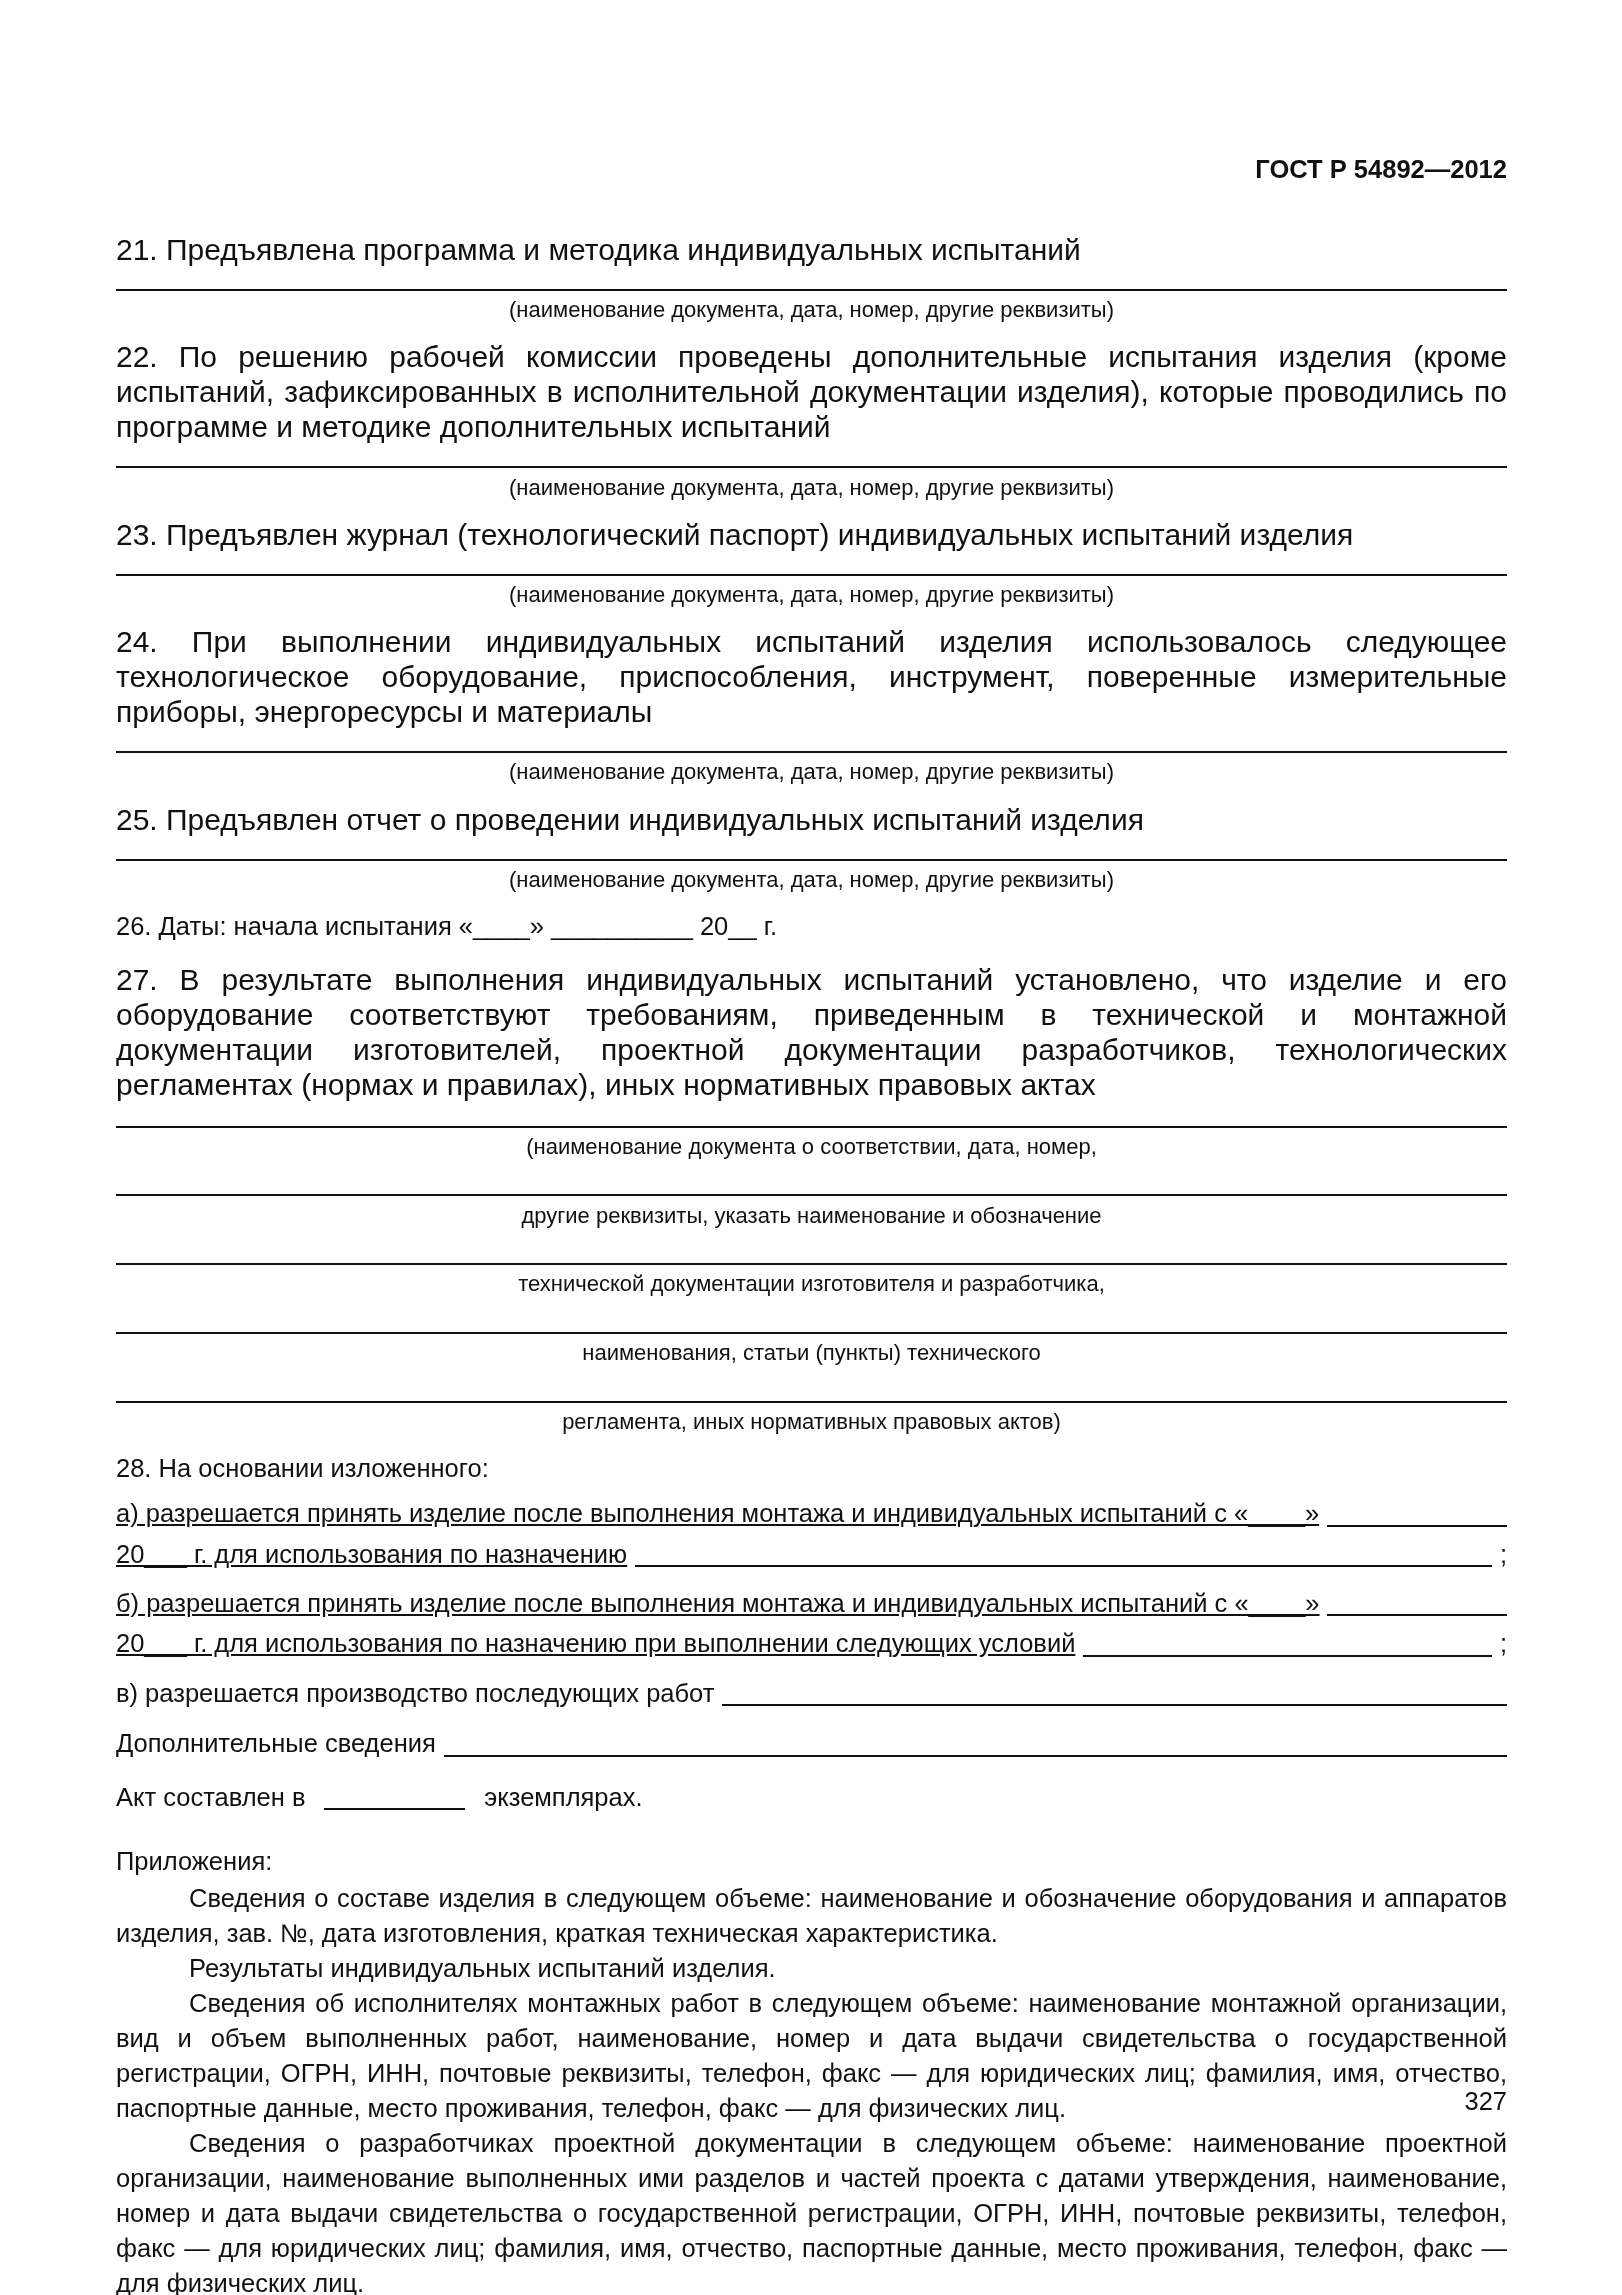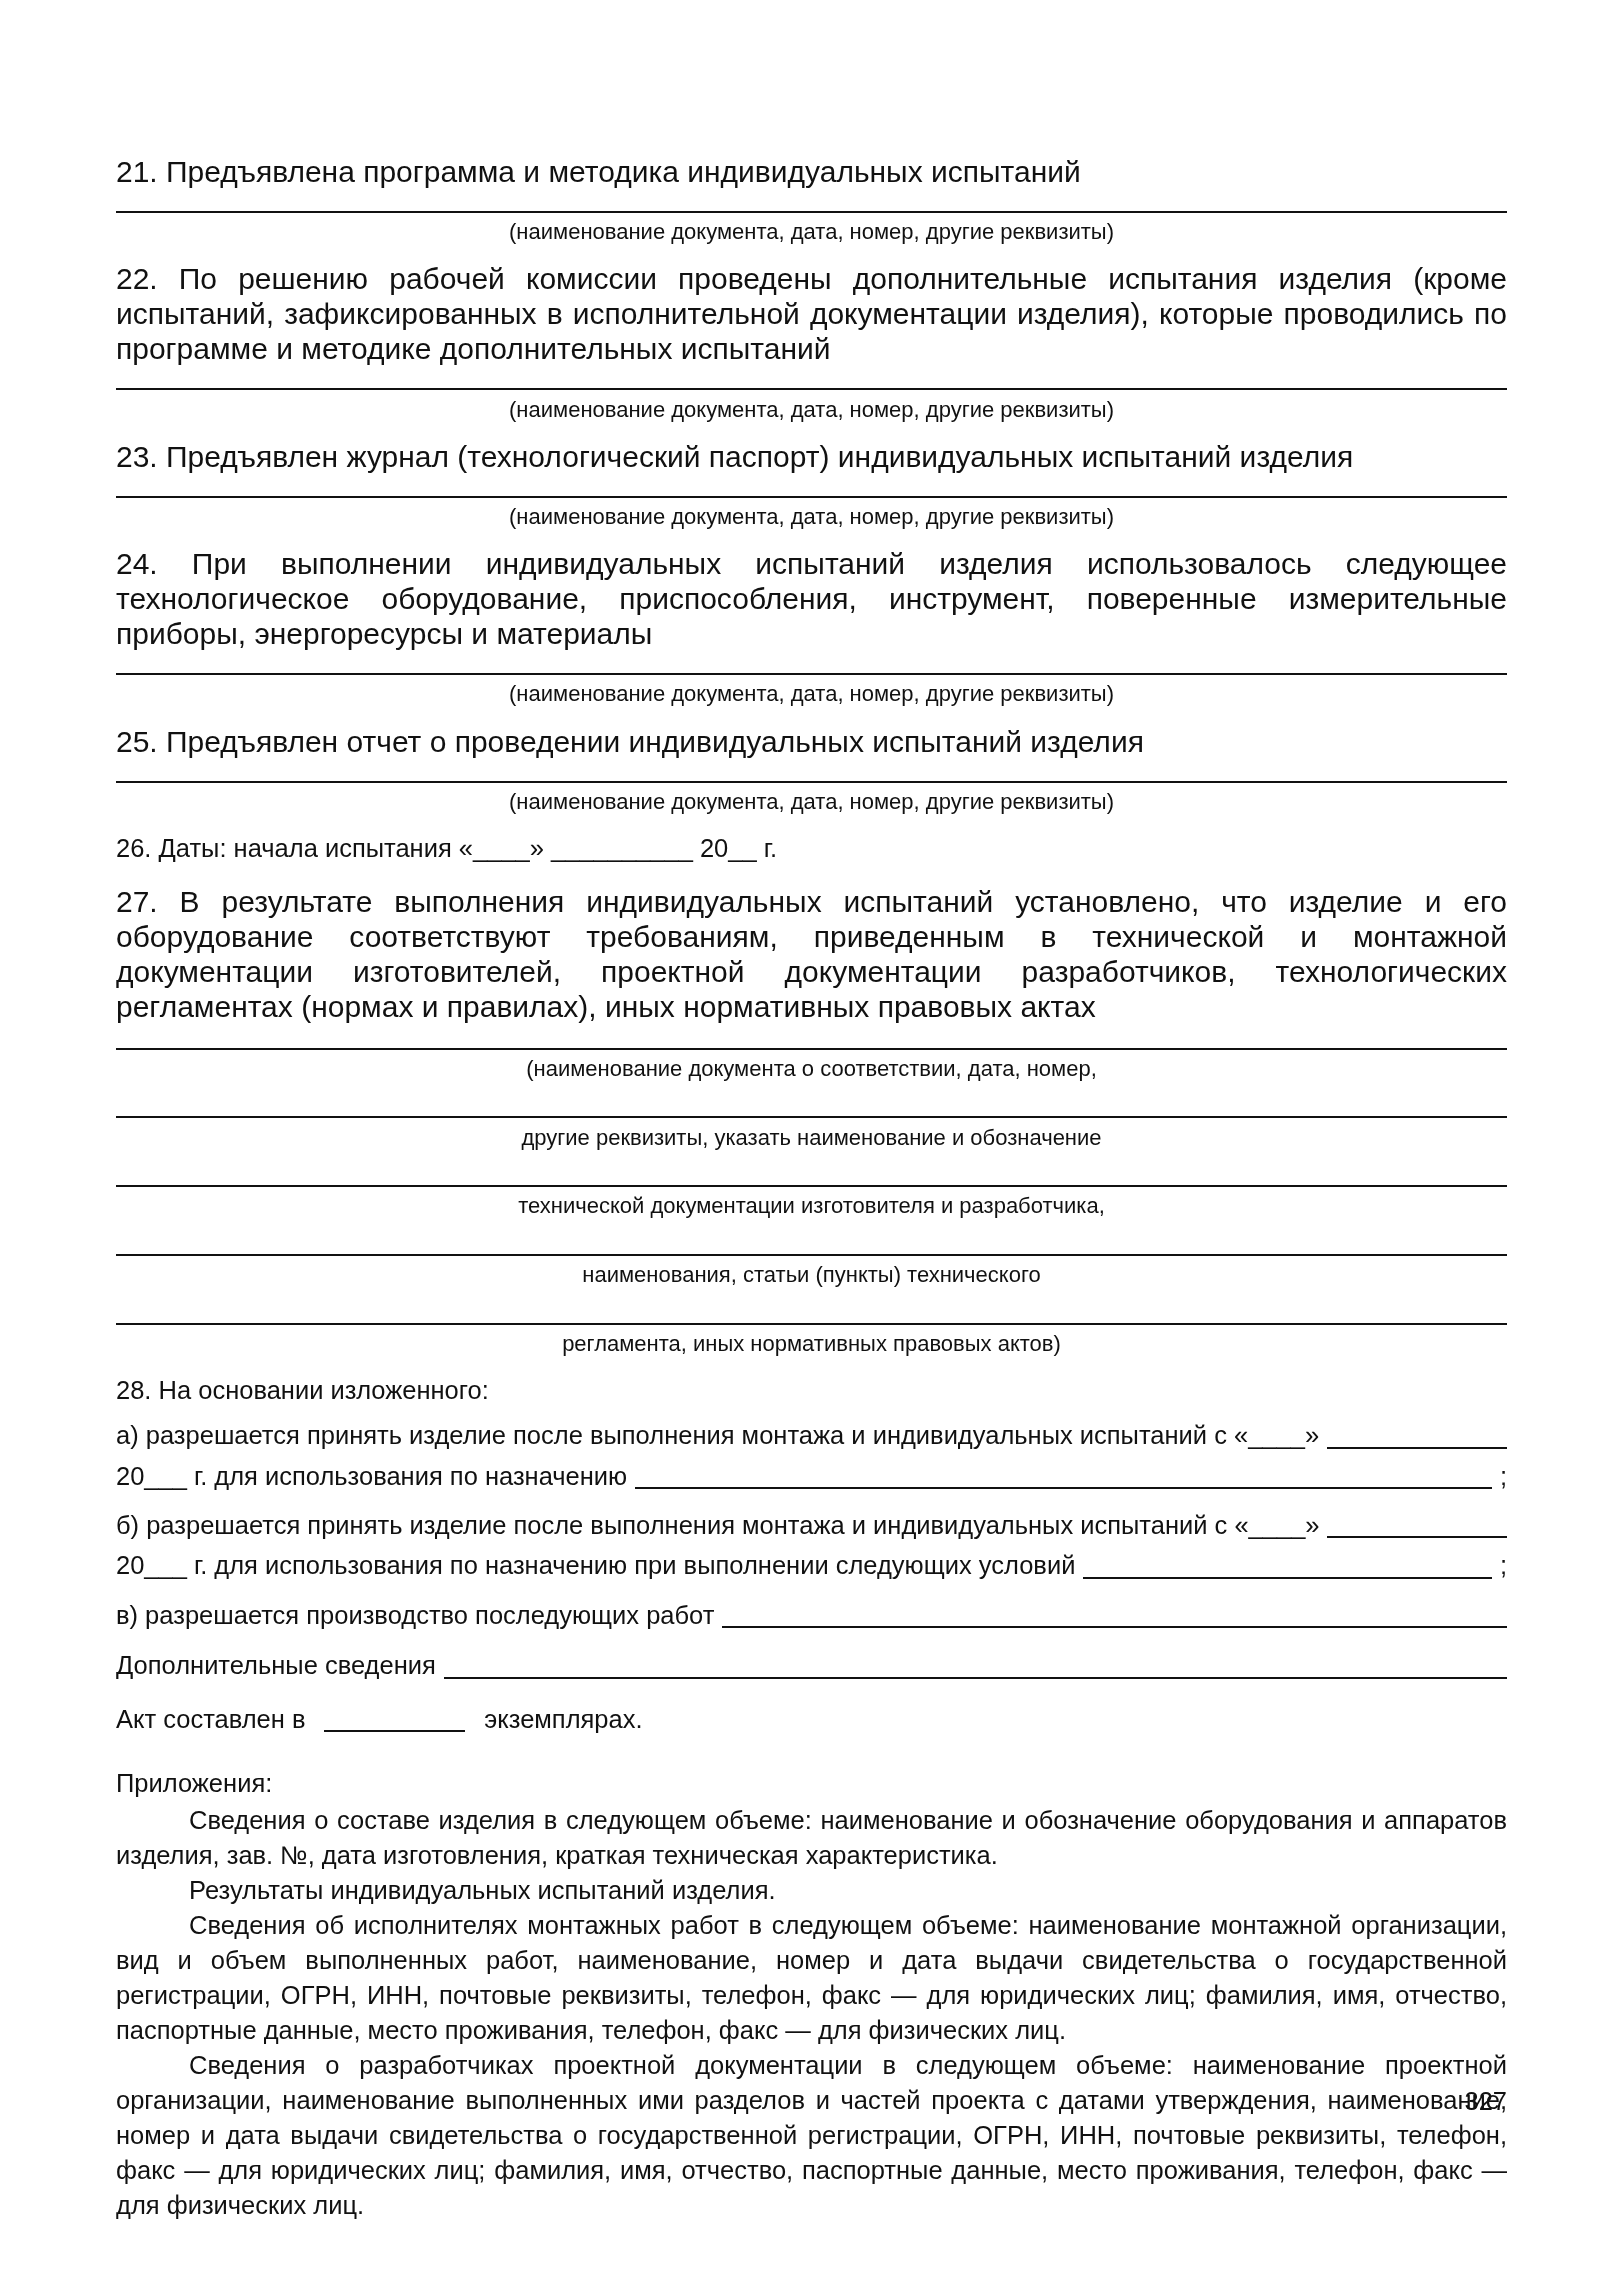--- a/index.html
+++ b/index.html
@@ -62,21 +62,21 @@
   }
   .rtext { white-space: pre; }
   .blank {
     flex: 1 1 auto;
     border-bottom: 2px solid #111;
     margin-left: 7.9px;
     margin-bottom: 4.6px;
   }
   .blank.fixed { flex: 0 0 141px; }
   .end-text { white-space: pre; margin-left: 7.9px; }
-  .subgroup { margin-bottom: 14.4px; }
+  .subgroup { margin-bottom: 14.4px; text-decoration: underline; }
   .intro-line { font-size: 25.5px; line-height: 35px; margin-bottom: 10.5px; }
 
   .spacer-row { margin-top: 4px; margin-bottom: 18.3px; }
   .act-row { margin-top: 7px; margin-bottom: 29px; gap: 11px; }
   .act-row .rtext + .blank { margin-right: 7.9px; }
 
   .appendix-title {
     font-size: 25.5px;
     line-height: 35px;
     margin-top: 9.2px;
@@ -94,20 +94,21 @@
     bottom: 178px;
     font-size: 25.5px;
     line-height: 31px;
   }
 </style>
 </head>
 <body>
 
 <div class="page">
 
+  <div class="doc-header">ГОСТ Р 54892—2012</div>
 
   <section class="item">
     <p class="para">21. Предъявлена программа и методика индивидуальных испытаний</p>
     <div class="fill-line"></div>
     <div class="caption">(наименование документа, дата, номер, другие реквизиты)</div>
   </section>
 
   <section class="item">
     <p class="para">22. По решению рабочей комиссии проведены дополнительные испытания изделия (кроме испытаний, зафиксированных в исполнительной документации изделия), которые проводились по программе и методике дополнительных испытаний</p>
     <div class="fill-line"></div>

